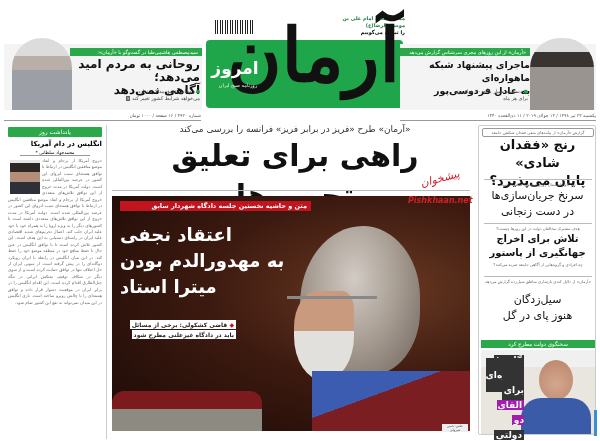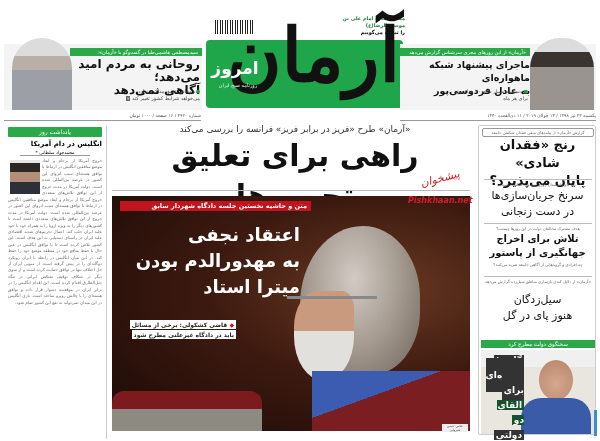--- a/index.html
+++ b/index.html
@@ -69,21 +69,21 @@
 <div class="abs" style="left:106px;top:125px;width:1px;height:314px;background:#ccc;"></div>
 
 <div class="abs" style="left:112px;top:196px;width:358px;height:235px;background:radial-gradient(ellipse at 75% 40%,#6a3a22 0%,#3d1a10 45%,#1a0a06 100%);overflow:hidden;">
   <div style="position:absolute;left:188px;top:30px;width:120px;height:150px;border-radius:55% 50% 45% 45%;background:radial-gradient(ellipse at 45% 35%,#d2cbc4 0%,#a49a90 50%,#6c625a 100%);"></div>
   <div style="position:absolute;left:182px;top:95px;width:60px;height:90px;border-radius:40% 20% 50% 50%;background:linear-gradient(180deg,#c99a7e 0 45%,#e2e0dc 45%);"></div>
   <div style="position:absolute;left:175px;top:100px;width:90px;height:3px;background:#888;"></div>
   <div style="position:absolute;left:200px;top:175px;width:158px;height:60px;background:linear-gradient(160deg,#3b5cb0 0 40%,#7a1e22 40%);"></div>
   <div style="position:absolute;left:0;top:195px;width:150px;height:40px;background:linear-gradient(180deg,#7c1a1e 0 45%,#8d8a82 45%);border-radius:12px 12px 0 0;"></div>
 </div>
 <div class="abs" style="left:120px;top:201px;width:191px;background:#c0151f;color:#fff;font-size:6.5px;font-weight:bold;padding:1px 4px;text-align:right;">متن و حاشیه نخستین جلسه دادگاه شهردار سابق</div>
-<div class="abs" style="left:120px;top:222px;width:180px;color:#fff;font-size:18px;font-weight:bold;line-height:26px;text-align:right;">
+<div class="abs" style="left:120px;top:222px;width:180px;color:#fff;font-size:18px;font-weight:bold;line-height:26px;text-align:left;">
   <div>اعتقاد نجفی</div>
   <div>به مهدورالدم بودن</div>
   <div>میترا استاد</div>
 </div>
 <div class="abs" style="left:120px;top:320px;width:116px;font-size:6px;font-weight:bold;color:#222;text-align:right;line-height:9px;">
   <div style="background:#fff;display:inline-block;padding:0 2px;"><span style="color:#c0151f;">◆</span> <span>قاضی کشکولی: برخی از مسائل</span></div>
   <div style="background:#fff;display:inline-block;padding:0 2px;margin-top:1px;">باید در دادگاه غیرعلنی مطرح شود</div>
 </div>
 <div class="abs" style="left:442px;top:424px;width:26px;font-size:3px;background:#eee;color:#333;text-align:center;">عکس: حسن شیروانی</div>
 
@@ -116,17 +116,17 @@
   <div>هنوز پای در گل</div>
 </div>
 <div class="abs" style="left:481px;top:340px;width:114px;background:#2aa84a;color:#fff;font-size:5.5px;text-align:center;padding:1px 0;">سخنگوی دولت مطرح کرد</div>
 <div class="abs" style="left:481px;top:350px;width:114px;height:84px;background:linear-gradient(180deg,#f0f0f0 0 20%,#e9e5df 20%);">
   <div style="position:absolute;left:58px;top:10px;width:34px;height:40px;border-radius:50%;background:radial-gradient(circle at 50% 60%,#d3a88e,#b98268);"></div>
   <div style="position:absolute;left:40px;top:48px;width:70px;height:36px;background:#3a5ba8;border-radius:20px 20px 0 0;"></div>
 </div>
 <div class="abs" style="left:484px;top:353px;width:40px;text-align:right;font-size:9px;font-weight:bold;color:#fff;line-height:15px;">
   <div><span style="background:#333;padding:0 2px;">گاندو؛</span></div>
   <div><span style="background:#333;padding:12px 2px;">پروژه‌ای برای</span></div>
-  <div><span style="background:#14532d;padding:0 2px;margin-top:47px;">القای دو</span></div>
+  <div><span style="background:#a21caf;padding:0 2px;margin-top:47px;">القای دو</span></div>
   <div><span style="background:#333;padding:0 2px;">دولتی</span></div>
 
 </div>
 <div class="abs" style="left:594px;top:410px;width:3px;height:26px;background:#3a8fd0;"></div>
 
 </body></html>

